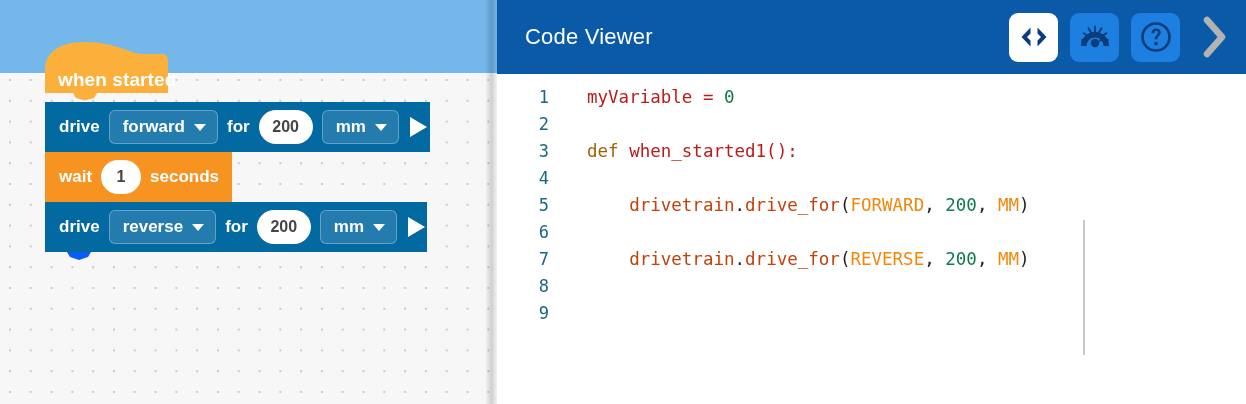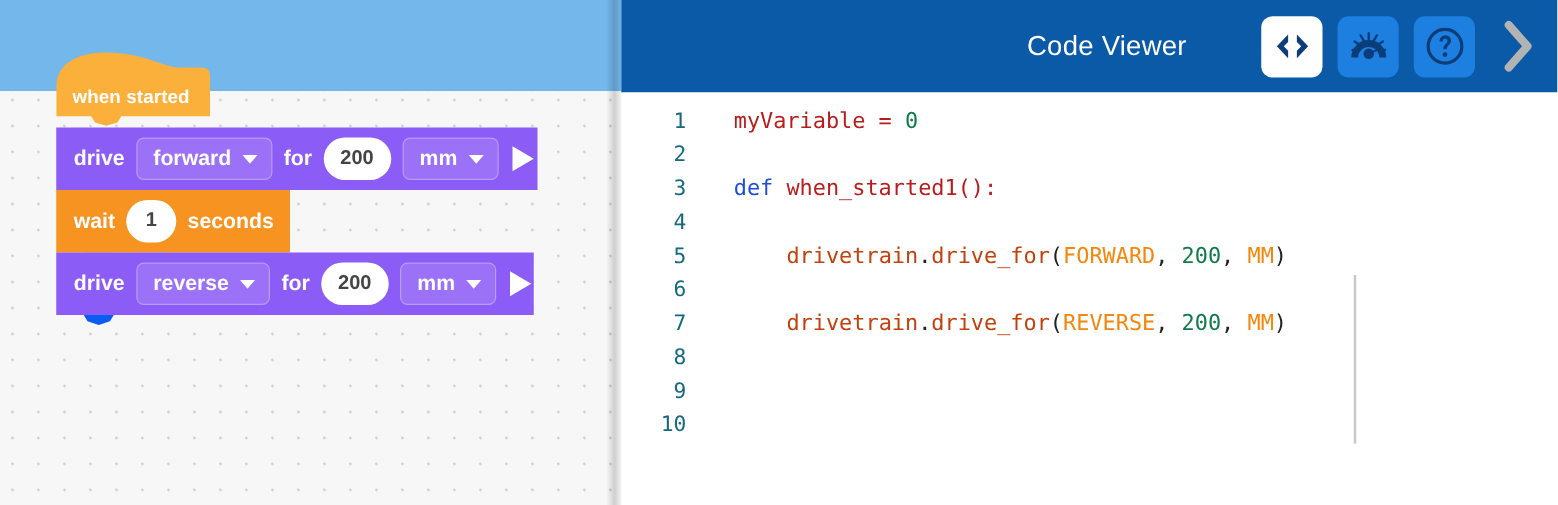--- a/index.html
+++ b/index.html
@@ -71,38 +71,38 @@
     position: absolute;
     left: 0; top: 0;
     width: 123px;
     height: 62px;
   }
   .hat-block .hat-label {
     position: absolute;
     left: 13px;
     top: 29px;
     color: #ffffff;
-    font-size: 15px;
+    font-size: 19px;
     font-weight: bold;
     letter-spacing: .1px;
     white-space: nowrap;
   }
 
   .stmt-block {
     position: relative;
     height: 50px;
     display: flex;
     align-items: center;
     padding: 0 0 0 14px;
     color: #fff;
     font-size: 17px;
     font-weight: bold;
     white-space: nowrap;
   }
-  .stmt-block.blue { background: #8b5cf6; }
+  .stmt-block.blue { background: #0369a1; }
   .stmt-block.orange { background: #f79421; }
   .stmt-block .notch-top,
   .stmt-block .notch-bottom { position: absolute; left: 16px; width: 36px; height: 9px; }
   .stmt-block .notch-bottom { bottom: -9px; }
 
   .blk-text { margin-right: 9px; }
   .dropdown {
     display: inline-flex;
     align-items: center;
     gap: 9px;
@@ -170,21 +170,20 @@
     background: #ffffff;
     flex: 0 0 749px;
   }
   #cv-header {
     position: relative;
     height: 74px;
     background: #0a5aa8;
     display: flex;
     align-items: center;
     padding: 0 0 0 28px;
-    justify-content: center;
   }
   #cv-title {
     color: #ffffff;
     font-size: 22px;
     font-weight: normal;
     letter-spacing: .2px;
   }
   #cv-actions {
     position: absolute;
     right: 10px;
@@ -239,21 +238,21 @@
     position: absolute;
     left: 586px;
     top: 146px;
     width: 1.6px;
     height: 135px;
     background: #c9c9c9;
   }
 
   
   .t-plain { color: #b91c1c; }
-  .t-kw    { color: #1d4ed8; }
+  .t-kw    { color: #a16207; }
   .t-num   { color: #107a4a; }
   .t-obj   { color: #c2410c; }
   .t-fn    { color: #c2410c; }
   .t-const { color: #f2870c; }
   .t-punc  { color: #222222; }
 </style>
 </head>
 <body>
 
 <div id="app">
@@ -385,18 +384,17 @@
       <div id="code-lines">
           <div class="code-line"><span class="ln">1</span><span class="lcode"><span class="t-plain">myVariable = </span><span class="t-num">0</span></span></div>
           <div class="code-line"><span class="ln">2</span><span class="lcode"></span></div>
           <div class="code-line"><span class="ln">3</span><span class="lcode"><span class="t-kw">def</span><span class="t-plain"> when_started1():</span></span></div>
           <div class="code-line"><span class="ln">4</span></div>
           <div class="code-line"><span class="ln">5</span><span class="lcode"><span class="t-plain">    </span><span class="t-obj">drivetrain</span><span class="t-punc">.</span><span class="t-fn">drive_for</span><span class="t-punc">(</span><span class="t-const">FORWARD</span><span class="t-punc">, </span><span class="t-num">200</span><span class="t-punc">, </span><span class="t-const">MM</span><span class="t-punc">)</span></span></div>
           <div class="code-line"><span class="ln">6</span></div>
           <div class="code-line"><span class="ln">7</span><span class="lcode"><span class="t-plain">    </span><span class="t-obj">drivetrain</span><span class="t-punc">.</span><span class="t-fn">drive_for</span><span class="t-punc">(</span><span class="t-const">REVERSE</span><span class="t-punc">, </span><span class="t-num">200</span><span class="t-punc">, </span><span class="t-const">MM</span><span class="t-punc">)</span></span></div>
           <div class="code-line"><span class="ln">8</span><span class="lcode"></span></div>
           <div class="code-line"><span class="ln">9</span></div>
-          <div class="code-line"><span class="ln">10</span><span class="lcode"></span></div>
         </div>
     </div>
 
   </div>
 </div>
 
 </body></html>

